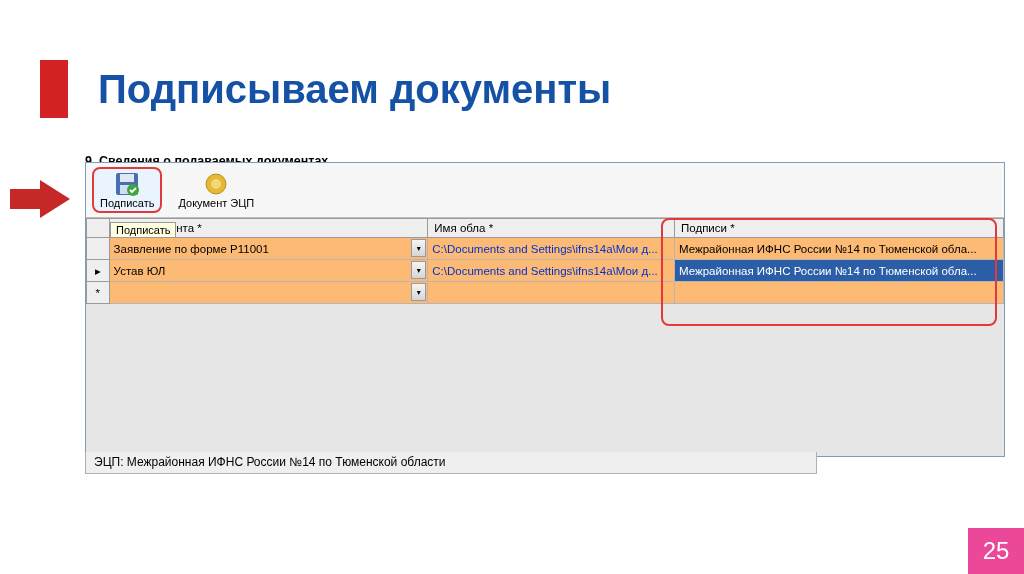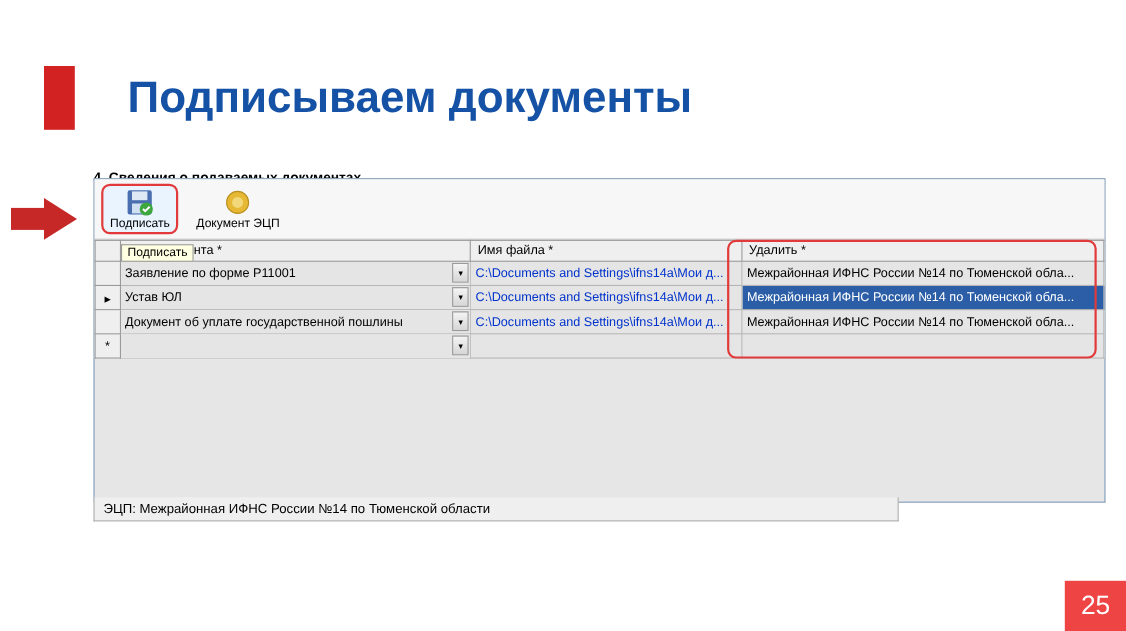--- a/index.html
+++ b/index.html
@@ -10,21 +10,20 @@
     height: 574px;
     position: relative;
     overflow: hidden;
   }
   .title-bar {
     position: absolute;
     top: 60px;
     left: 40px;
     display: flex;
     align-items: center;
-    gap: 18px;
   }
   .red-block {
     width: 28px;
     height: 58px;
     background: #d32222;
     margin-right: 30px;
   }
   .page-title {
     font-size: 40px;
     font-weight: bold;
@@ -95,21 +94,21 @@
     border: 1px solid #9a9a9a;
     text-align: left;
     padding: 3px 6px;
     font-weight: normal;
   }
   .grid td {
     border: 1px solid #b5b5b5;
     padding: 1px 4px;
     height: 22px;
     vertical-align: middle;
-    background: #e5e5e5;
+    background: #fdba74;
   }
   .rowhdr {
     width: 22px;
     text-align: center;
     background: #efefef !important;
     border: 1px solid #9a9a9a !important;
   }
   .dd-cell { position: relative; padding-right: 18px !important; }
   .dd-arrow {
     position: absolute; right: 1px; top: 1px;
@@ -141,21 +140,21 @@
     border-top: none;
     font-size: 12px;
     padding: 3px 8px;
   }
   .page-num {
     position: absolute;
     right: 0;
     bottom: 0;
     width: 56px;
     height: 46px;
-    background: #ef4444;
+    background: #ec4899;
     color: #fff;
     font-size: 24px;
     display: flex;
     align-items: center;
     justify-content: center;
   }
 </style>
 </head>
 <body>
 
@@ -164,21 +163,21 @@
   <div class="page-title">Подписываем документы</div>
 </div>
 
 <div class="arrow">
   <div style="display:flex;align-items:center;">
     <div style="width:30px;height:20px;background:#c62828;"></div>
     <div style="width:0;height:0;border-top:19px solid transparent;border-bottom:19px solid transparent;border-left:30px solid #c62828;"></div>
   </div>
 </div>
 
-<div class="section-label">4. Сведения о подаваемых документах</div>
+<div class="section-label">9. Сведения о подаваемых документах</div>
 
 <div class="app-panel">
   <div class="toolbar">
     <div class="tb-btn highlight">
       <div class="tb-icon">
         <svg width="26" height="26" viewBox="0 0 26 26">
           <rect x="2" y="2" width="22" height="22" fill="#4a6fb0" rx="2"></rect>
           <rect x="6" y="3" width="14" height="8" fill="#dfe9f5"></rect>
           <rect x="6" y="14" width="14" height="9" fill="#cfe0f2"></rect>
           <circle cx="19" cy="19" r="6" fill="#3da63d"></circle>
@@ -196,44 +195,38 @@
       </div>
       <span>Документ ЭЦП</span>
     </div>
   </div>
 
   <table class="grid">
     <thead>
       <tr>
         <th class="rowhdr"></th>
         <th class="col-name">ние документа *</th>
-        <th class="col-file">Имя файла *</th>
-        <th class="col-sig">Удалить *</th>
+        <th class="col-file">Имя обла *</th>
+        <th class="col-sig">Подписи *</th>
       </tr>
     </thead>
     <tbody>
       <tr>
         <td class="rowhdr"></td>
         <td class="dd-cell"><span>Заявление по форме Р11001</span><span class="dd-arrow">▾</span></td>
         <td><span class="link">C:\Documents and Settings\ifns14a\Мои д...</span></td>
         <td class="sig">Межрайонная ИФНС России №14 по Тюменской обла...</td>
       </tr>
       <tr class="sel-row">
         <td class="rowhdr">▸</td>
         <td class="dd-cell"><span>Устав ЮЛ</span><span class="dd-arrow">▾</span></td>
         <td><span class="link">C:\Documents and Settings\ifns14a\Мои д...</span></td>
         <td class="sig">Межрайонная ИФНС России №14 по Тюменской обла...</td>
       </tr>
       <tr>
-        <td class="rowhdr"></td>
-        <td class="dd-cell"><span>Документ об уплате государственной пошлины</span><span class="dd-arrow">▾</span></td>
-        <td><span class="link">C:\Documents and Settings\ifns14a\Мои д...</span></td>
-        <td class="sig">Межрайонная ИФНС России №14 по Тюменской обла...</td>
-      </tr>
-      <tr>
         <td class="rowhdr">*</td>
         <td class="dd-cell"><span></span><span class="dd-arrow">▾</span></td>
         <td></td>
         <td class="sig"></td>
       </tr>
     </tbody>
   </table>
 </div>
 
 <div class="highlight-col" style="left:661px; top:218px; width:336px; height:108px;"></div>

